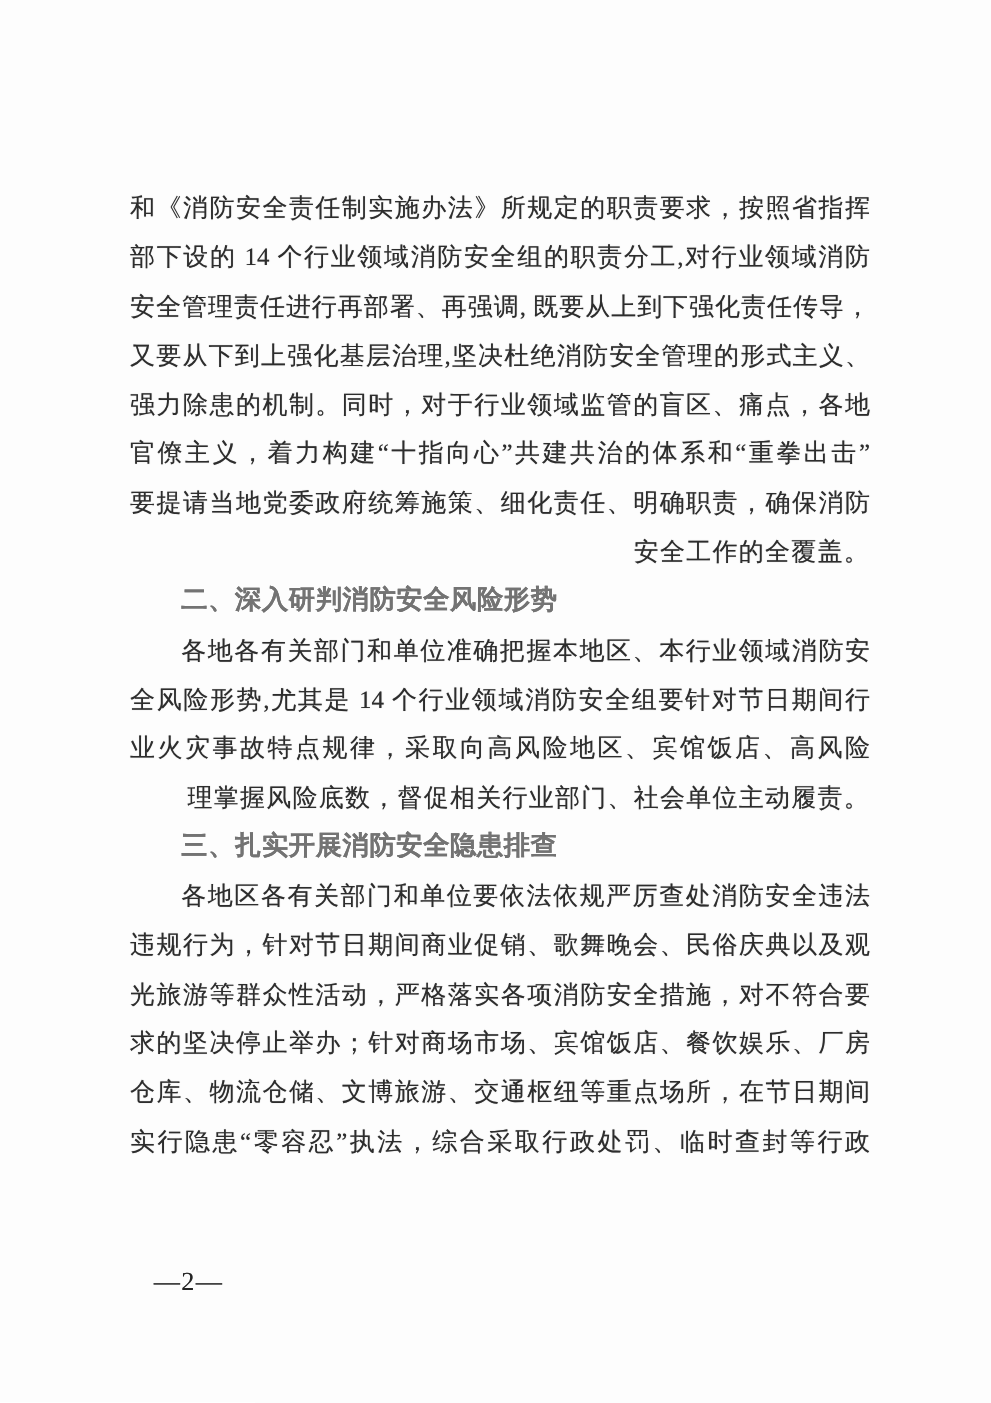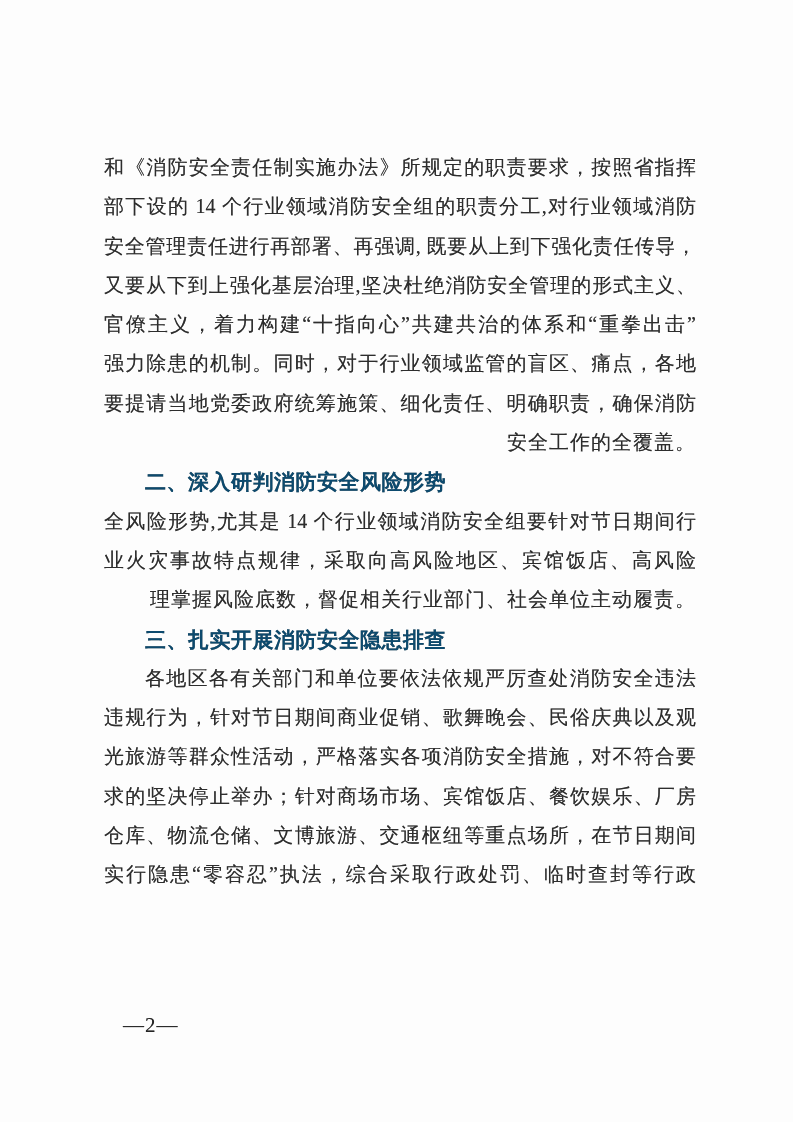--- a/index.html
+++ b/index.html
@@ -40,24 +40,24 @@
   }
   
   .jf {
     padding-left: 41px;
     text-align: justify;
     text-align-last: justify;
   }
   
   .h {
     padding-left: 41px;
-    font-family: Liberation Sans, sans-serif;
+    font-family: Liberation Mono, monospace;
     font-weight: 700;
     font-size: 21px;
-    color: #0c4a6e;
+    color: #737373;
     text-align: left;
     letter-spacing: 0.5px;
     text-shadow: 0 0 0.5px rgba(25,25,25,0.6);
   }
   .page-num {
     position: absolute;
     left: 123px;
     top: 1010px;
     font-size: 21px;
     line-height: 30px;
@@ -68,25 +68,26 @@
 </style>
 </head>
 <body>
 
 <div class="page">
   <div class="text-block">
     <div class="line j">和《消防安全责任制实施办法》所规定的职责要求，按照省指挥</div>
     <div class="line j">部下设的 14 个行业领域消防安全组的职责分工,对行业领域消防</div>
     <div class="line j">安全管理责任进行再部署、再强调, 既要从上到下强化责任传导，</div>
     <div class="line j">又要从下到上强化基层治理,坚决杜绝消防安全管理的形式主义、</div>
+    <div class="line j">强力除患的机制。同时，对于行业领域监管的盲区、痛点，各地</div>
     <div class="line j">官僚主义，着力构建“十指向心”共建共治的体系和“重拳出击”</div>
-    <div class="line j">强力除患的机制。同时，对于行业领域监管的盲区、痛点，各地</div>
     <div class="line j">要提请当地党委政府统筹施策、细化责任、明确职责，确保消防</div>
     <div class="line e">安全工作的全覆盖。</div>
     <div class="line h">二、深入研判消防安全风险形势</div>
+    <div class="line jf">各地各有关部门和单位准确把握本地区、本行业领域消防安</div>
     <div class="line j">全风险形势,尤其是 14 个行业领域消防安全组要针对节日期间行</div>
     <div class="line j">业火灾事故特点规律，采取向高风险地区、宾馆饭店、高风险</div>
     <div class="line e">理掌握风险底数，督促相关行业部门、社会单位主动履责。</div>
     <div class="line h">三、扎实开展消防安全隐患排查</div>
     <div class="line jf">各地区各有关部门和单位要依法依规严厉查处消防安全违法</div>
     <div class="line j">违规行为，针对节日期间商业促销、歌舞晚会、民俗庆典以及观</div>
     <div class="line j">光旅游等群众性活动，严格落实各项消防安全措施，对不符合要</div>
     <div class="line j">求的坚决停止举办；针对商场市场、宾馆饭店、餐饮娱乐、厂房</div>
     <div class="line j">仓库、物流仓储、文博旅游、交通枢纽等重点场所，在节日期间</div>
     <div class="line j">实行隐患“零容忍”执法，综合采取行政处罚、临时查封等行政</div>

